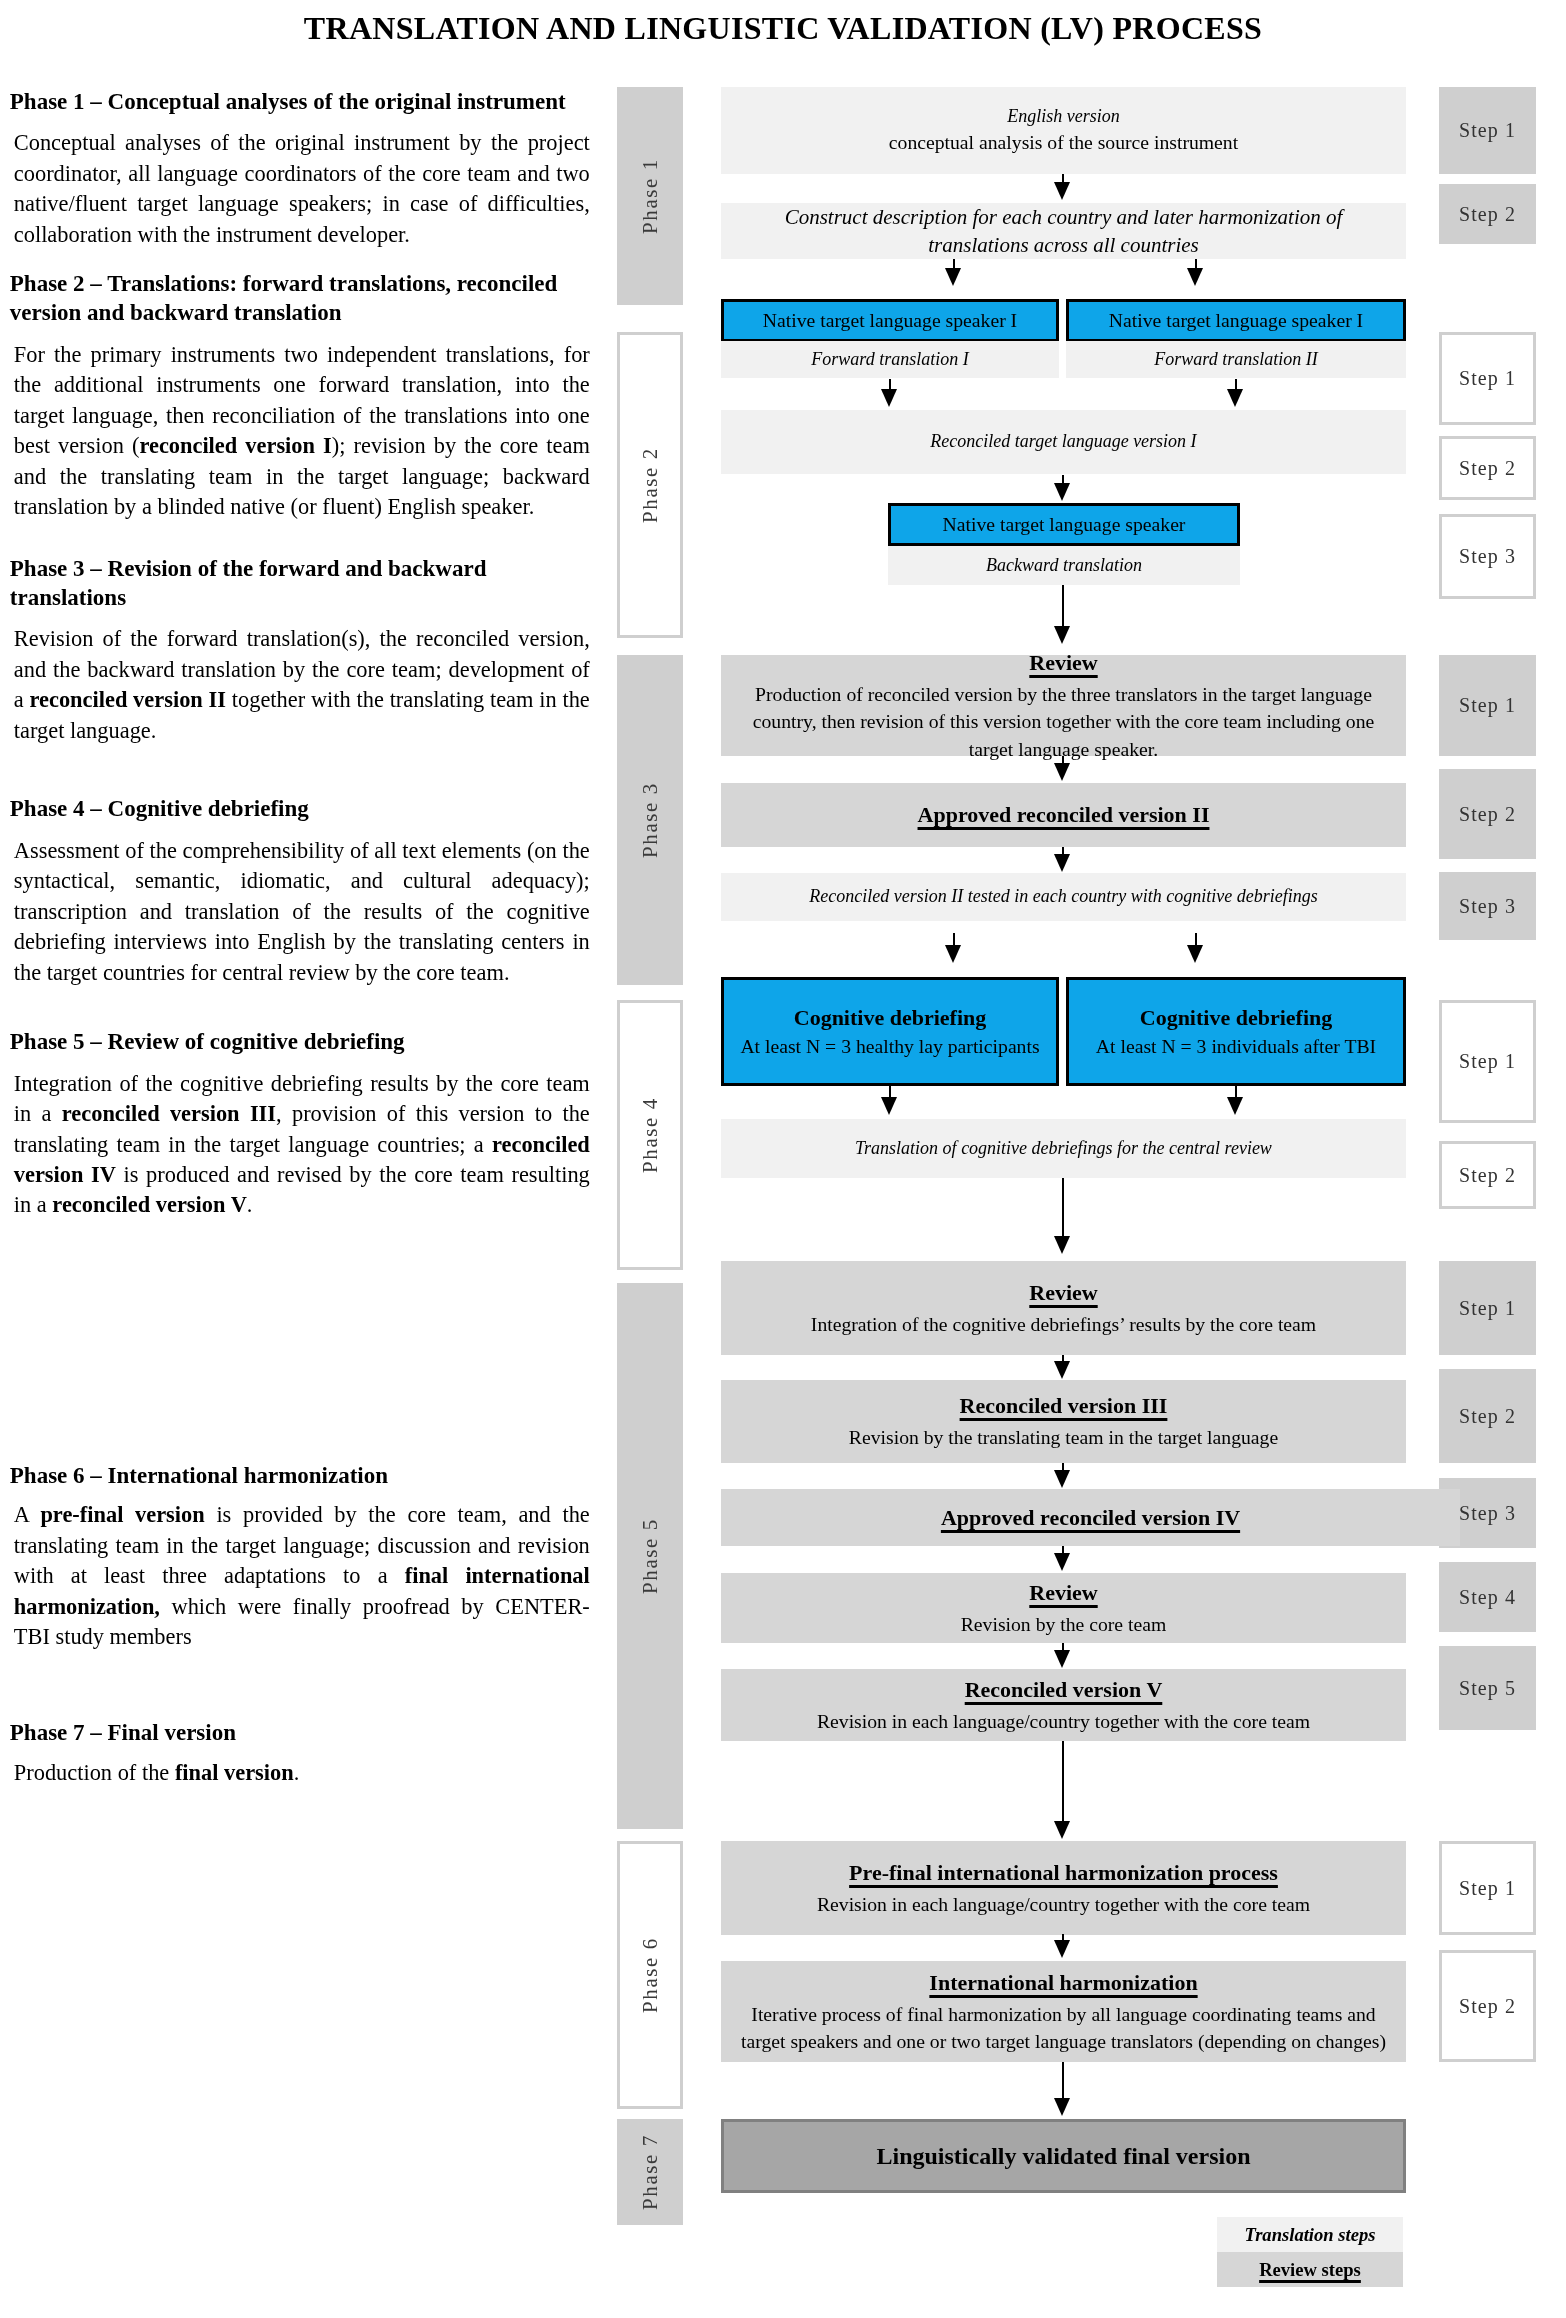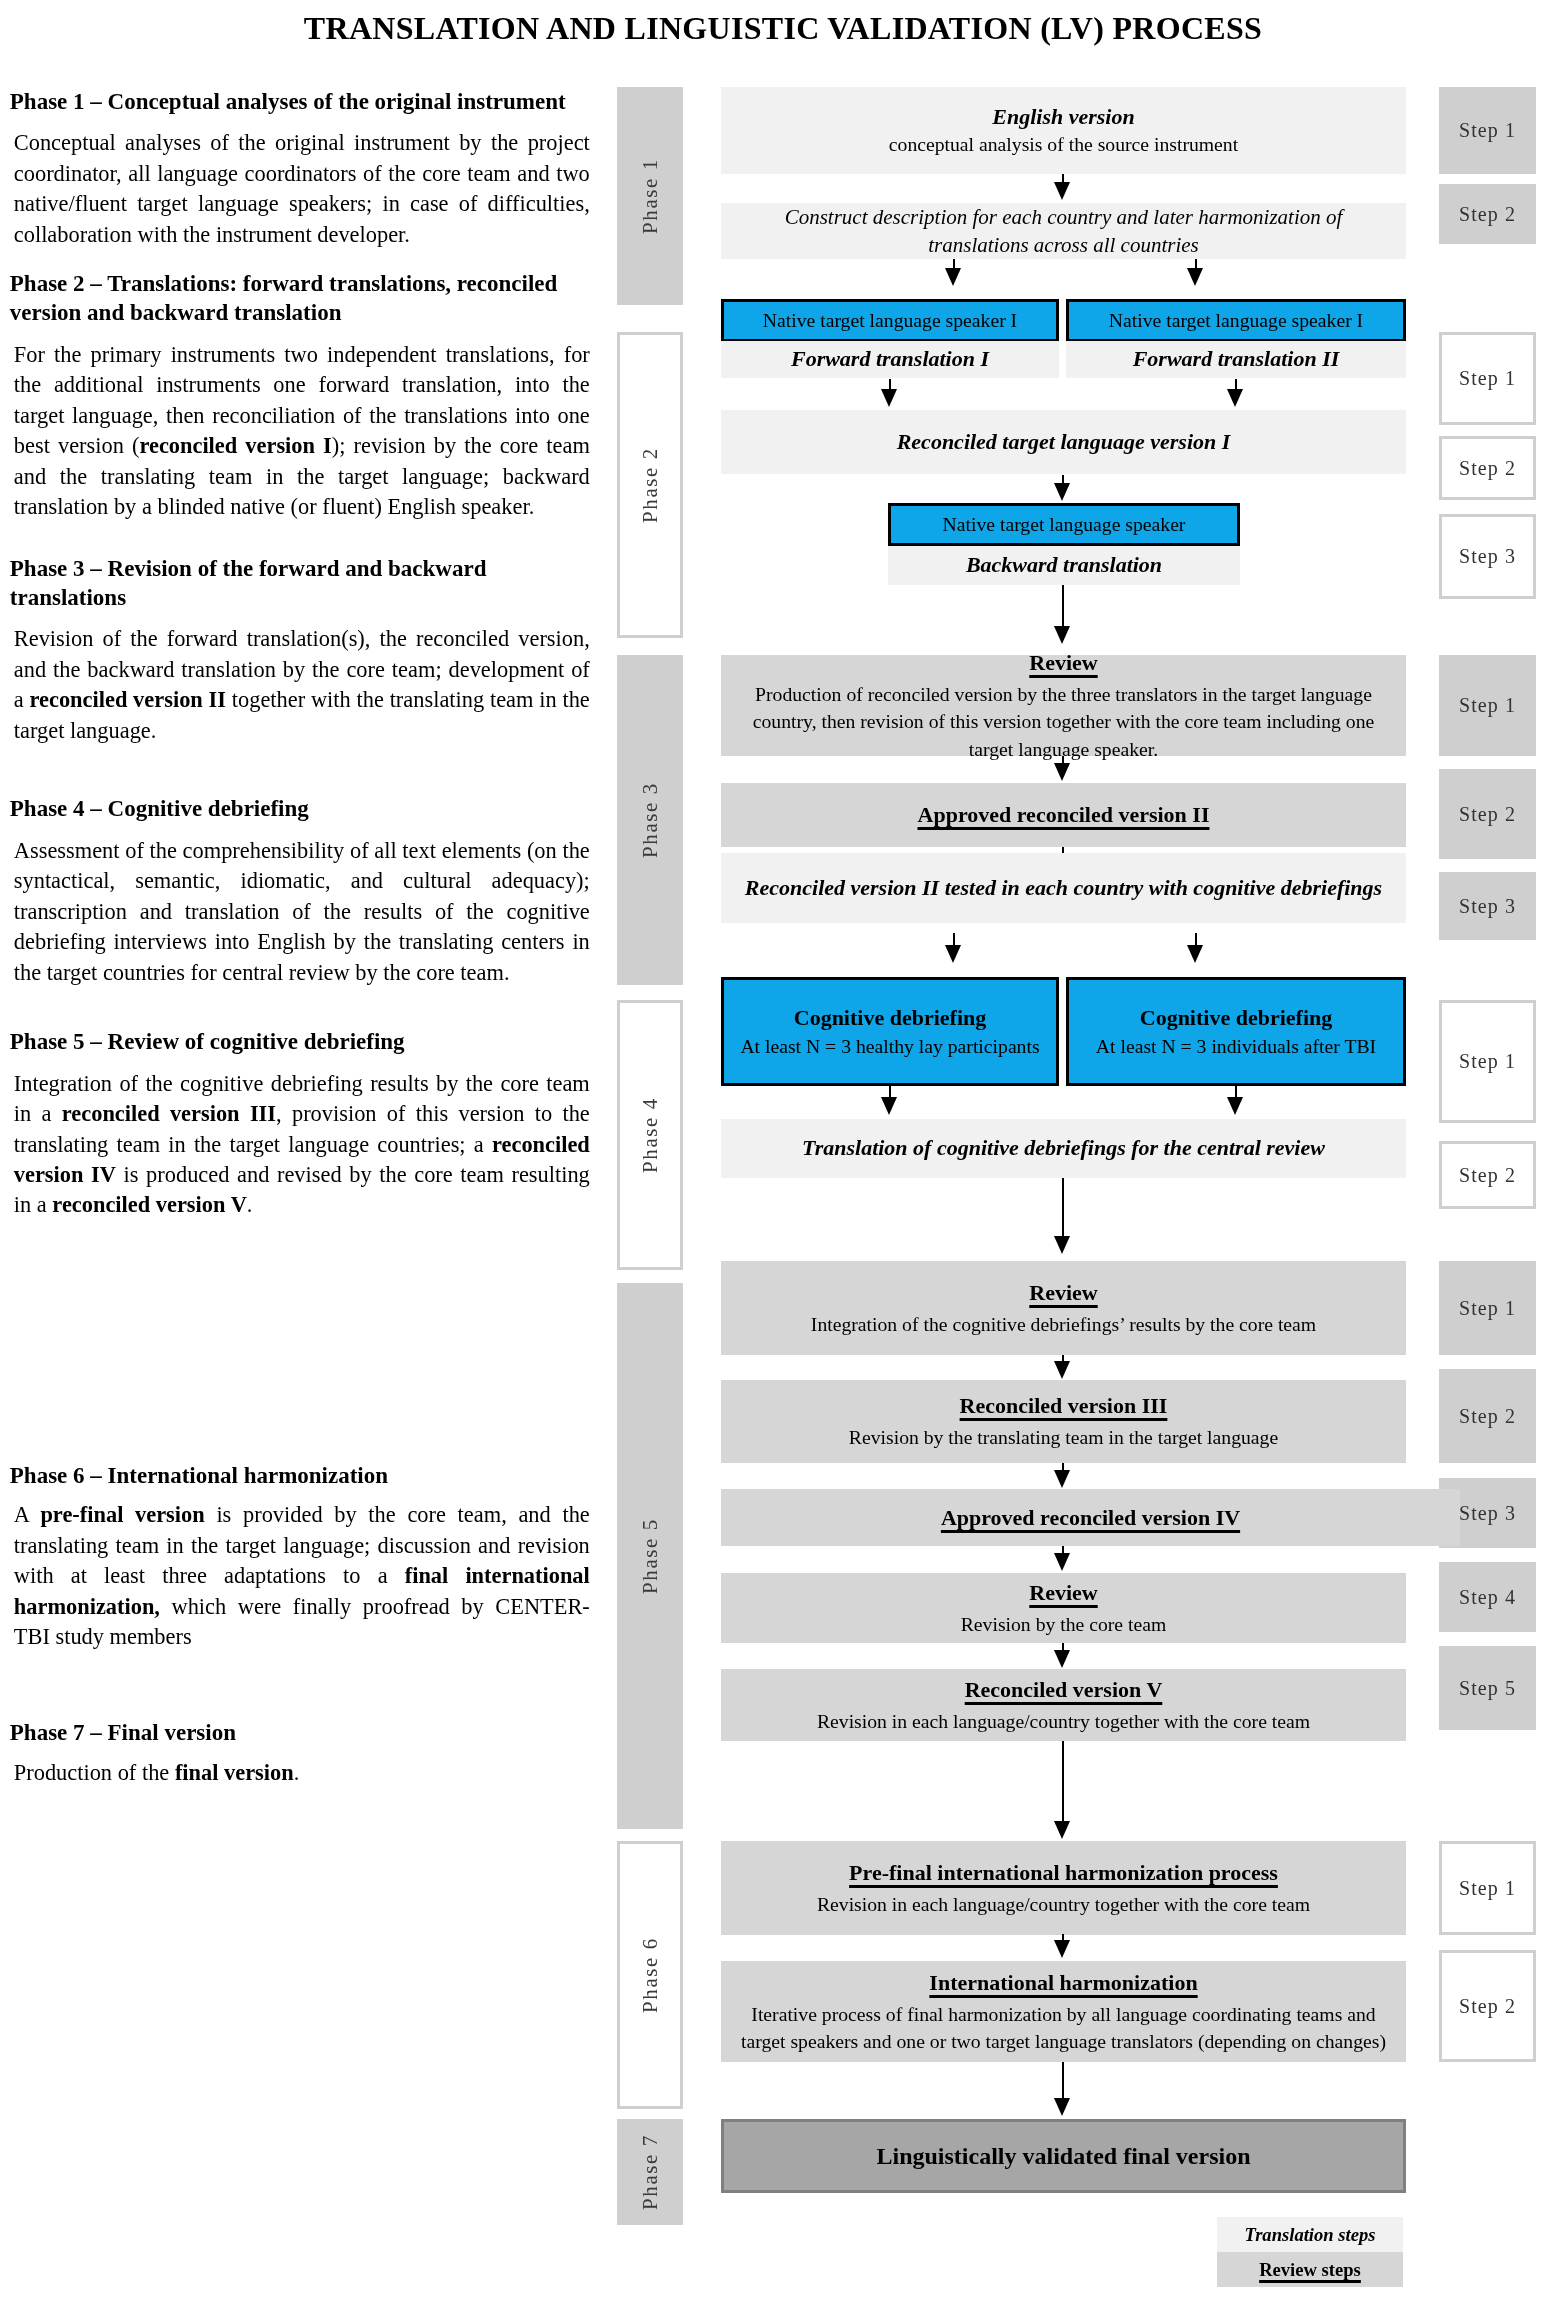--- a/index.html
+++ b/index.html
@@ -50,21 +50,21 @@
   .node{
     position:absolute;box-sizing:border-box;
     display:flex;flex-direction:column;align-items:center;justify-content:center;
     text-align:center;padding:3.3px 14px;
   }
   .n-light{background:#f1f1f1;}        
   .n-mid{background:#d6d6d6;}          
   .n-dark{background:#a6a6a6;border:3.8px solid #808080;}  
   .n-person{background:#0ea5e9;border:3.8px solid #000;}
 
-  .t-italic{font-style:italic;font-weight:bold;font-size:22px;line-height:1.3;}
+  .t-italic{font-style:italic;font-weight:normal;font-size:18px;line-height:1.3;}
   .t-italic-lt{font-style:italic;font-size:21px;line-height:1.35;text-align:center;}
   .t-plain{font-size:19.7px;line-height:1.38;}
   .t-person{font-size:19.7px;line-height:1.3;}
   .t-ul{font-weight:bold;font-size:22px;text-decoration:underline;
         text-decoration-thickness:2.7px;text-underline-offset:4.9px;line-height:1.35;
         margin-bottom:3.3px;}
   .t-bold{font-weight:bold;font-size:22px;line-height:1.35;}
 
   .arrow{position:absolute;width:0;height:0;}
   .arrow .stem{position:absolute;left:-1.1px;top:0;width:2.2px;background:#000;}
@@ -273,21 +273,21 @@
     <div class="stem" style="height:8.7px"></div>
       <div class="head" style="top:6.6px"></div>
   </div>
   <div class="node n-mid" style="left:104px;top:696px;width:685px;height:64px">
     <div class="t-ul" style="margin-bottom:0">Approved reconciled version II</div>
   </div>
   <div class="arrow" style="left:446px;top:760px">
     <div class="stem" style="height:8.7px"></div>
       <div class="head" style="top:6.6px"></div>
   </div>
-  <div class="node n-light" style="left:104px;top:766px;width:685px;height:70px">
+  <div class="node n-light" style="left:104px;top:786px;width:685px;height:48px">
     <div class="t-italic">Reconciled version II tested in each country with cognitive debriefings</div>
   </div>
 
   <div class="arrow" style="left:337px;top:846px">
     <div class="stem" style="height:14px"></div>
       <div class="head" style="top:12px"></div>
   </div>
   <div class="arrow" style="left:579px;top:846px">
     <div class="stem" style="height:14px"></div>
       <div class="head" style="top:12px"></div>

